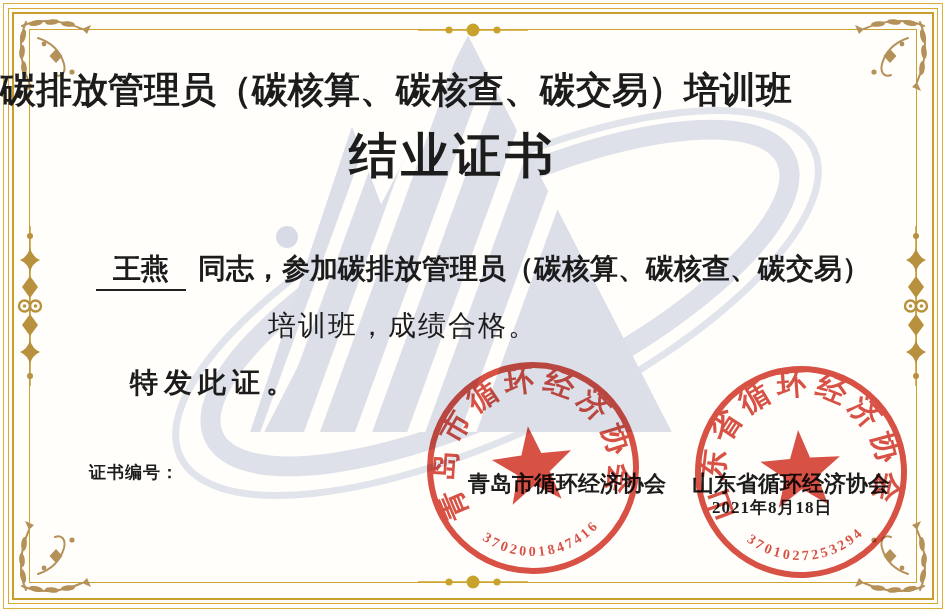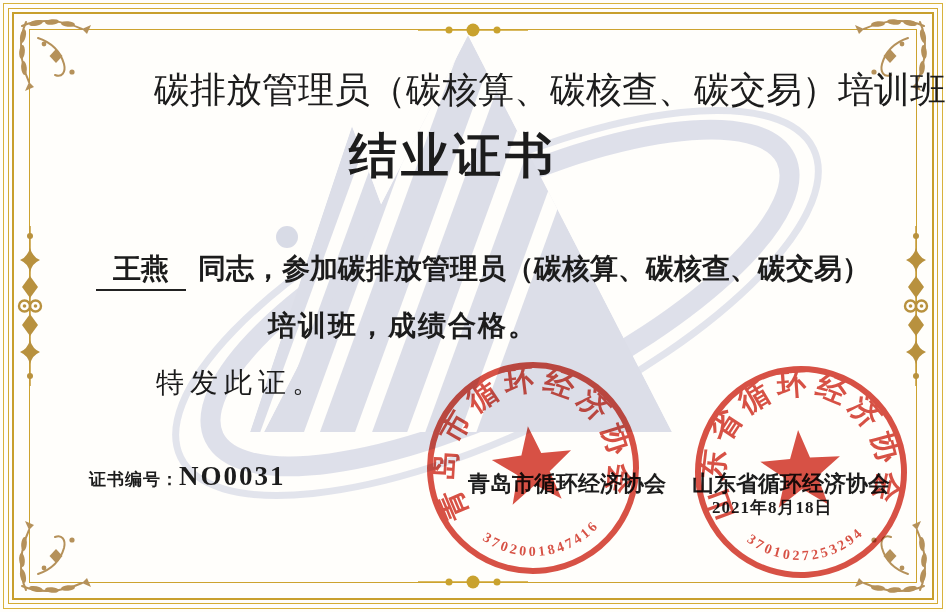--- a/index.html
+++ b/index.html
@@ -19,26 +19,26 @@
   .c-bl{left:16px;bottom:16px;transform:scaleY(-1);}
   .c-br{right:16px;bottom:16px;transform:scale(-1,-1);}
   .s-left{left:15px;top:226px;}
   .s-right{right:15px;top:226px;transform:scaleX(-1);}
   .d-top{left:418px;top:22px;}
   .d-bottom{left:418px;top:574px;}
   
   .watermark{position:absolute;inset:0;z-index:0;}
   
   .txt{position:absolute;z-index:2;}
-  .title1{left:0;right:0;top:66px;text-align:right;font-size:36px;font-weight:normal;letter-spacing:0px;white-space:nowrap;}
+  .title1{left:0;right:0;top:66px;text-align:left;font-size:36px;font-weight:bold;letter-spacing:0px;white-space:nowrap;}
   .title2{left:0;right:40px;top:124px;text-align:center;font-size:48px;font-weight:bold;letter-spacing:4px;white-space:nowrap;}
   .body1{left:96px;top:250px;font-size:28px;font-weight:bold;white-space:nowrap;}
   .name{display:inline-block;padding:0 17px 1px 17px;border-bottom:2.5px solid #222;margin-right:12px;}
-  .body2{left:268px;top:307px;font-size:28px;font-weight:bold;letter-spacing:2px;white-space:nowrap;}
-  .statement{left:130px;top:364px;font-size:28px;font-weight:normal;letter-spacing:6px;white-space:nowrap;margin-left:26px;}
+  .body2{left:268px;top:307px;font-size:28px;font-weight:normal;letter-spacing:2px;white-space:nowrap;}
+  .statement{left:130px;top:364px;font-size:28px;font-weight:bold;letter-spacing:6px;white-space:nowrap;}
   .serial{left:89px;top:461px;display:flex;align-items:baseline;white-space:nowrap;justify-content:space-between;}
   .serial-label{font-size:17px;font-weight:bold;letter-spacing:1px;}
   .serial-number{font-size:27px;font-weight:bold;letter-spacing:2px;}
   .issuers{left:468px;top:469px;display:flex;gap:26px;font-size:22px;font-weight:bold;white-space:nowrap;}
   .date{left:712px;top:496px;font-size:17px;font-weight:bold;letter-spacing:1px;white-space:nowrap;}
   
   .seal{position:absolute;z-index:3;mix-blend-mode:multiply;}
   .seal-left{left:418px;top:353px;}
   .seal-right{left:686px;top:357px;}
   .seal text{font-family:"Liberation Serif","DejaVu Serif",serif;}
@@ -165,21 +165,20 @@
   <div class="txt title2">结业证书</div>
 
   <div class="txt body1">
     <span class="name">王燕</span><span>同志，参加碳排放管理员（碳核算、碳核查、碳交易）</span>
   </div>
   <div class="txt body2">培训班，成绩合格。</div>
   <div class="txt statement">特发此证。</div>
 
   <div class="txt serial">
     <span class="serial-label">证书编号：</span>
-    <span class="serial-number">NO0031</span>
   </div>
 
   <div class="txt issuers">
     <span>青岛市循环经济协会</span>
     <span>山东省循环经济协会</span>
   </div>
   <div class="txt date">2021年8月18日</div>
 
   <svg class="seal seal-left" width="230" height="230" viewBox="-115 -115 230 230">
     <g transform="rotate(-7)" opacity="0.88" fill="#d23a2d" stroke="none">

